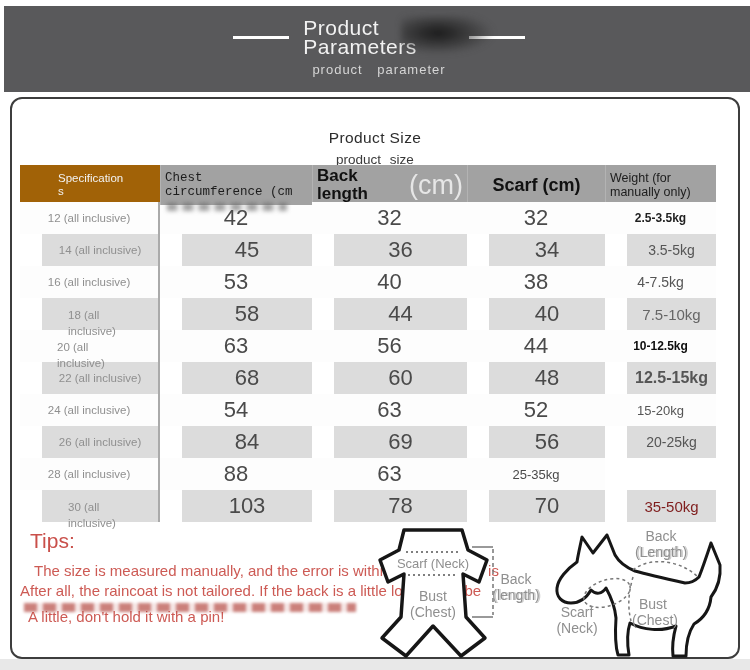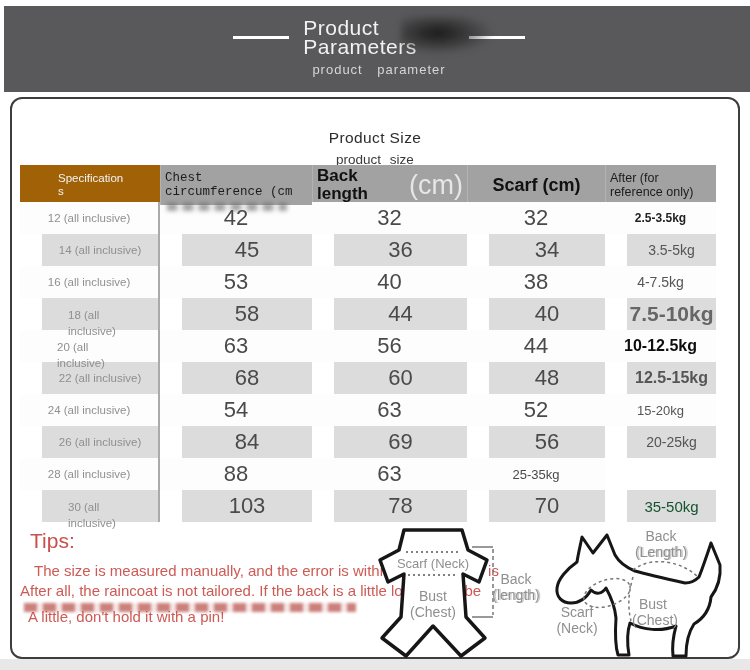--- a/index.html
+++ b/index.html
@@ -73,27 +73,27 @@
   }
   .cell.spec .lbl{text-align:left;}
   .trow.wrapspec .cell.spec .lbl{
     display:block;max-width:64px;line-height:16px;position:relative;top:9px;z-index:3;
   }
   .cell.num{font-size:22px;color:#4a4a4a;}
   .cell.weight{text-align:center;}
   .w0{font-weight:bold;font-size:12px;color:#1f1f1f;}
   .w1{font-size:14px;color:#555;}
   .w2{font-size:14px;color:#555;}
-  .w3{font-size:21px;color:#666;font-weight:bold;}
-  .w4{font-weight:bold;font-size:16px;color:#0e0e0e;}
+  .w3{font-size:15px;color:#666;}
+  .w4{font-weight:bold;font-size:12px;color:#0e0e0e;}
   .w5{font-weight:bold;font-size:16px;color:#555;}
   .w6{font-size:13px;color:#555;}
   .w7{font-size:14px;color:#555;}
   .w8{font-size:13px;color:#4a4a4a;}
-  .w9{font-size:15px;color:#14532d;}
+  .w9{font-size:15px;color:#7f1d1d;}
   
   .tips{position:absolute;left:8px;top:430px;width:380px;z-index:1;color:#cd5a54;}
   .tips-heading{font-size:21px;color:#c94f4a;padding-left:10px;}
   .tips-line{font-size:15px;line-height:20px;white-space:nowrap;}
   .tl1{margin-top:8px;padding-left:14px;}
   .tl2{padding-left:0;}
   .tl3{padding-left:8px;margin-top:6px;}
   .red-smudge{
     position:absolute;left:4px;top:74px;width:332px;height:9px;
     background:repeating-linear-gradient(90deg, rgba(175,60,52,.65) 0 13px, rgba(175,60,52,.12) 13px 19px);
@@ -135,21 +135,21 @@
       <div class="th th-chest">
           <span>Chest circumference (cm</span>
           <div class="hdr-smudge"></div>
         </div>
       <div class="th th-back">
           <span class="bl">Back length</span>
           <span class="cmbig">(cm)</span>
         </div>
       <div class="th th-scarf">Scarf (cm)</div>
       <div class="th th-weight">
-          <span>After (for reference only)</span>
+          <span>Weight (for manually only)</span>
         </div>
     </div>
 
     <div class="trow white">
       <div class="cell spec">
           <span class="lbl">12 (all inclusive)</span>
         </div>
       <div class="cell num">42</div>
       <div class="cell num">32</div>
       <div class="cell num">32</div>

